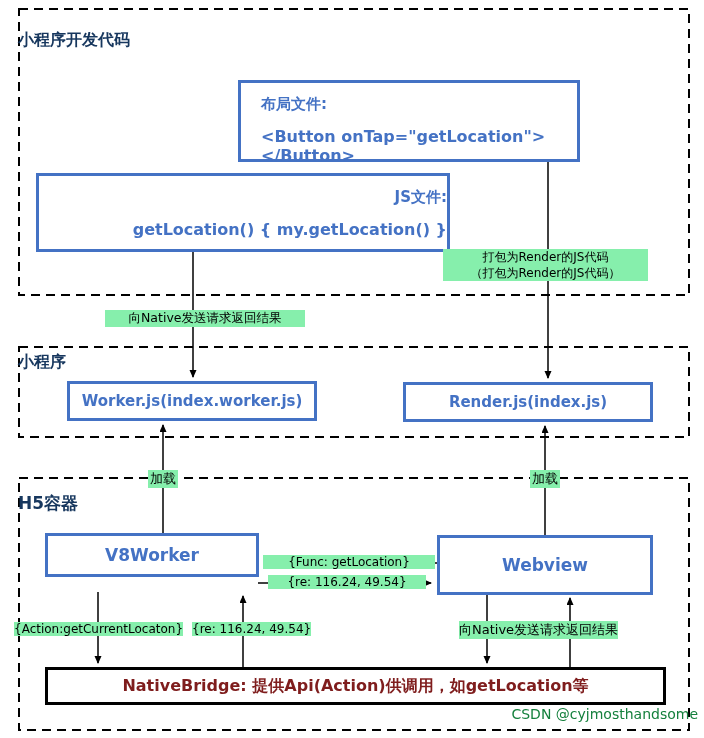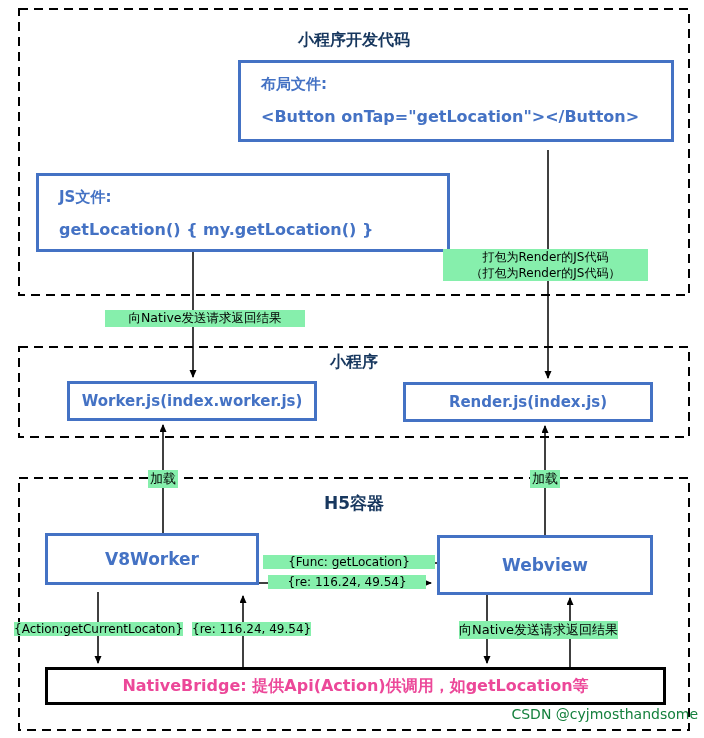--- a/index.html
+++ b/index.html
@@ -3,36 +3,36 @@
 <meta charset="utf-8">
 <style>
   html,body { margin:0; padding:0; background:#ffffff; }
   .canvas {
     position:relative; width:704px; height:738px; background:#ffffff;
     font-family:"DejaVu Sans","Liberation Sans",sans-serif; overflow:hidden;
   }
   .overlay { position:absolute; left:0; top:0; width:704px; height:738px; }
 
   .section-title {
-    position:absolute; left:18px; width:672px; text-align:center;
+    position:absolute; left:18px; width:672px; text-align:left;
     color:#17375E; font-weight:bold; font-size:16px;
   }
 
   .bluebox {
     position:absolute; box-sizing:border-box; background:#ffffff;
     border:3px solid #4472C4; color:#4472C4; font-weight:bold;
   }
   .bluebox.codebox { padding:12px 0 0 20px; }
   .codebox .l1 { font-size:15px; }
   .codebox .l2 { font-size:16px; margin-top:13px; }
   .bluebox.centered { display:flex; align-items:center; justify-content:center; }
 
   .blackbox {
     position:absolute; box-sizing:border-box; background:#ffffff;
-    border:3px solid #000000; color:#ec4899; font-weight:bold; font-size:16px;
+    border:3px solid #000000; color:#7f1d1d; font-weight:bold; font-size:16px;
     display:flex; align-items:center; justify-content:center;
   }
 
   .edge-label {
     position:absolute; color:#000000; font-size:12px; background:#86efac;
     white-space:nowrap;
   }
   .edge-label.ctr { text-align:center; }
 
   .watermark {
@@ -64,34 +64,34 @@
     <line x1="98" y1="592" x2="98" y2="663" stroke="#000" stroke-width="1.5" marker-end="url(#ah)"></line>
     <line x1="243" y1="667" x2="243" y2="596" stroke="#000" stroke-width="1.5" marker-end="url(#ah)"></line>
     <line x1="487" y1="595" x2="487" y2="663" stroke="#000" stroke-width="1.5" marker-end="url(#ah)"></line>
     <line x1="570" y1="667" x2="570" y2="598" stroke="#000" stroke-width="1.5" marker-end="url(#ah)"></line>
   </svg>
 
   <div class="section-title" style="top:30px;">小程序开发代码</div>
   <div class="section-title" style="top:352px;">小程序</div>
   <div class="section-title" style="top:492px; font-size:17px;">H5容器</div>
 
-  <div class="bluebox codebox" style="left:238px; top:60px; width:436px; height:82px;">
+  <div class="bluebox codebox" style="left:238px; top:80px; width:342px; height:82px;">
     <div class="l1">布局文件:</div>
     <div class="l2">&lt;Button onTap="getLocation"&gt;&lt;/Button&gt;</div>
   </div>
 
-  <div class="bluebox codebox" style="left:36px; top:173px; width:414px; height:79px;">
+  <div class="bluebox codebox" style="left:36px; top:173px; width:414px; height:79px;text-align:right;">
     <div class="l1">JS文件:</div>
     <div class="l2">getLocation() { my.getLocation() }</div>
   </div>
 
   <div class="bluebox centered" style="left:403px; top:382px; width:250px; height:40px; font-size:15px;">Render.js(index.js)</div>
   <div class="bluebox centered" style="left:67px; top:381px; width:250px; height:40px; font-size:15px;">Worker.js(index.worker.js)</div>
 
-  <div class="bluebox centered" style="left:45px; top:533px; width:214px; height:52px; font-size:17px;">V8Worker</div>
+  <div class="bluebox centered" style="left:45px; top:533px; width:214px; height:44px; font-size:17px;">V8Worker</div>
   <div class="bluebox centered" style="left:437px; top:535px; width:216px; height:60px; font-size:17px;">Webview</div>
 
   <div class="blackbox" style="left:45px; top:667px; width:621px; height:38px;">NativeBridge: 提供Api(Action)供调用，如getLocation等</div>
 
   <div class="edge-label ctr" style="left:105px; top:310px; width:200px; font-size:12.5px;">向Native发送请求返回结果</div>
 
   <div class="edge-label ctr" style="left:443px; top:249px; width:205px; line-height:16px;">
     <div>打包为Render的JS代码</div>
     <div>（打包为Render的JS代码）</div>
   </div>

